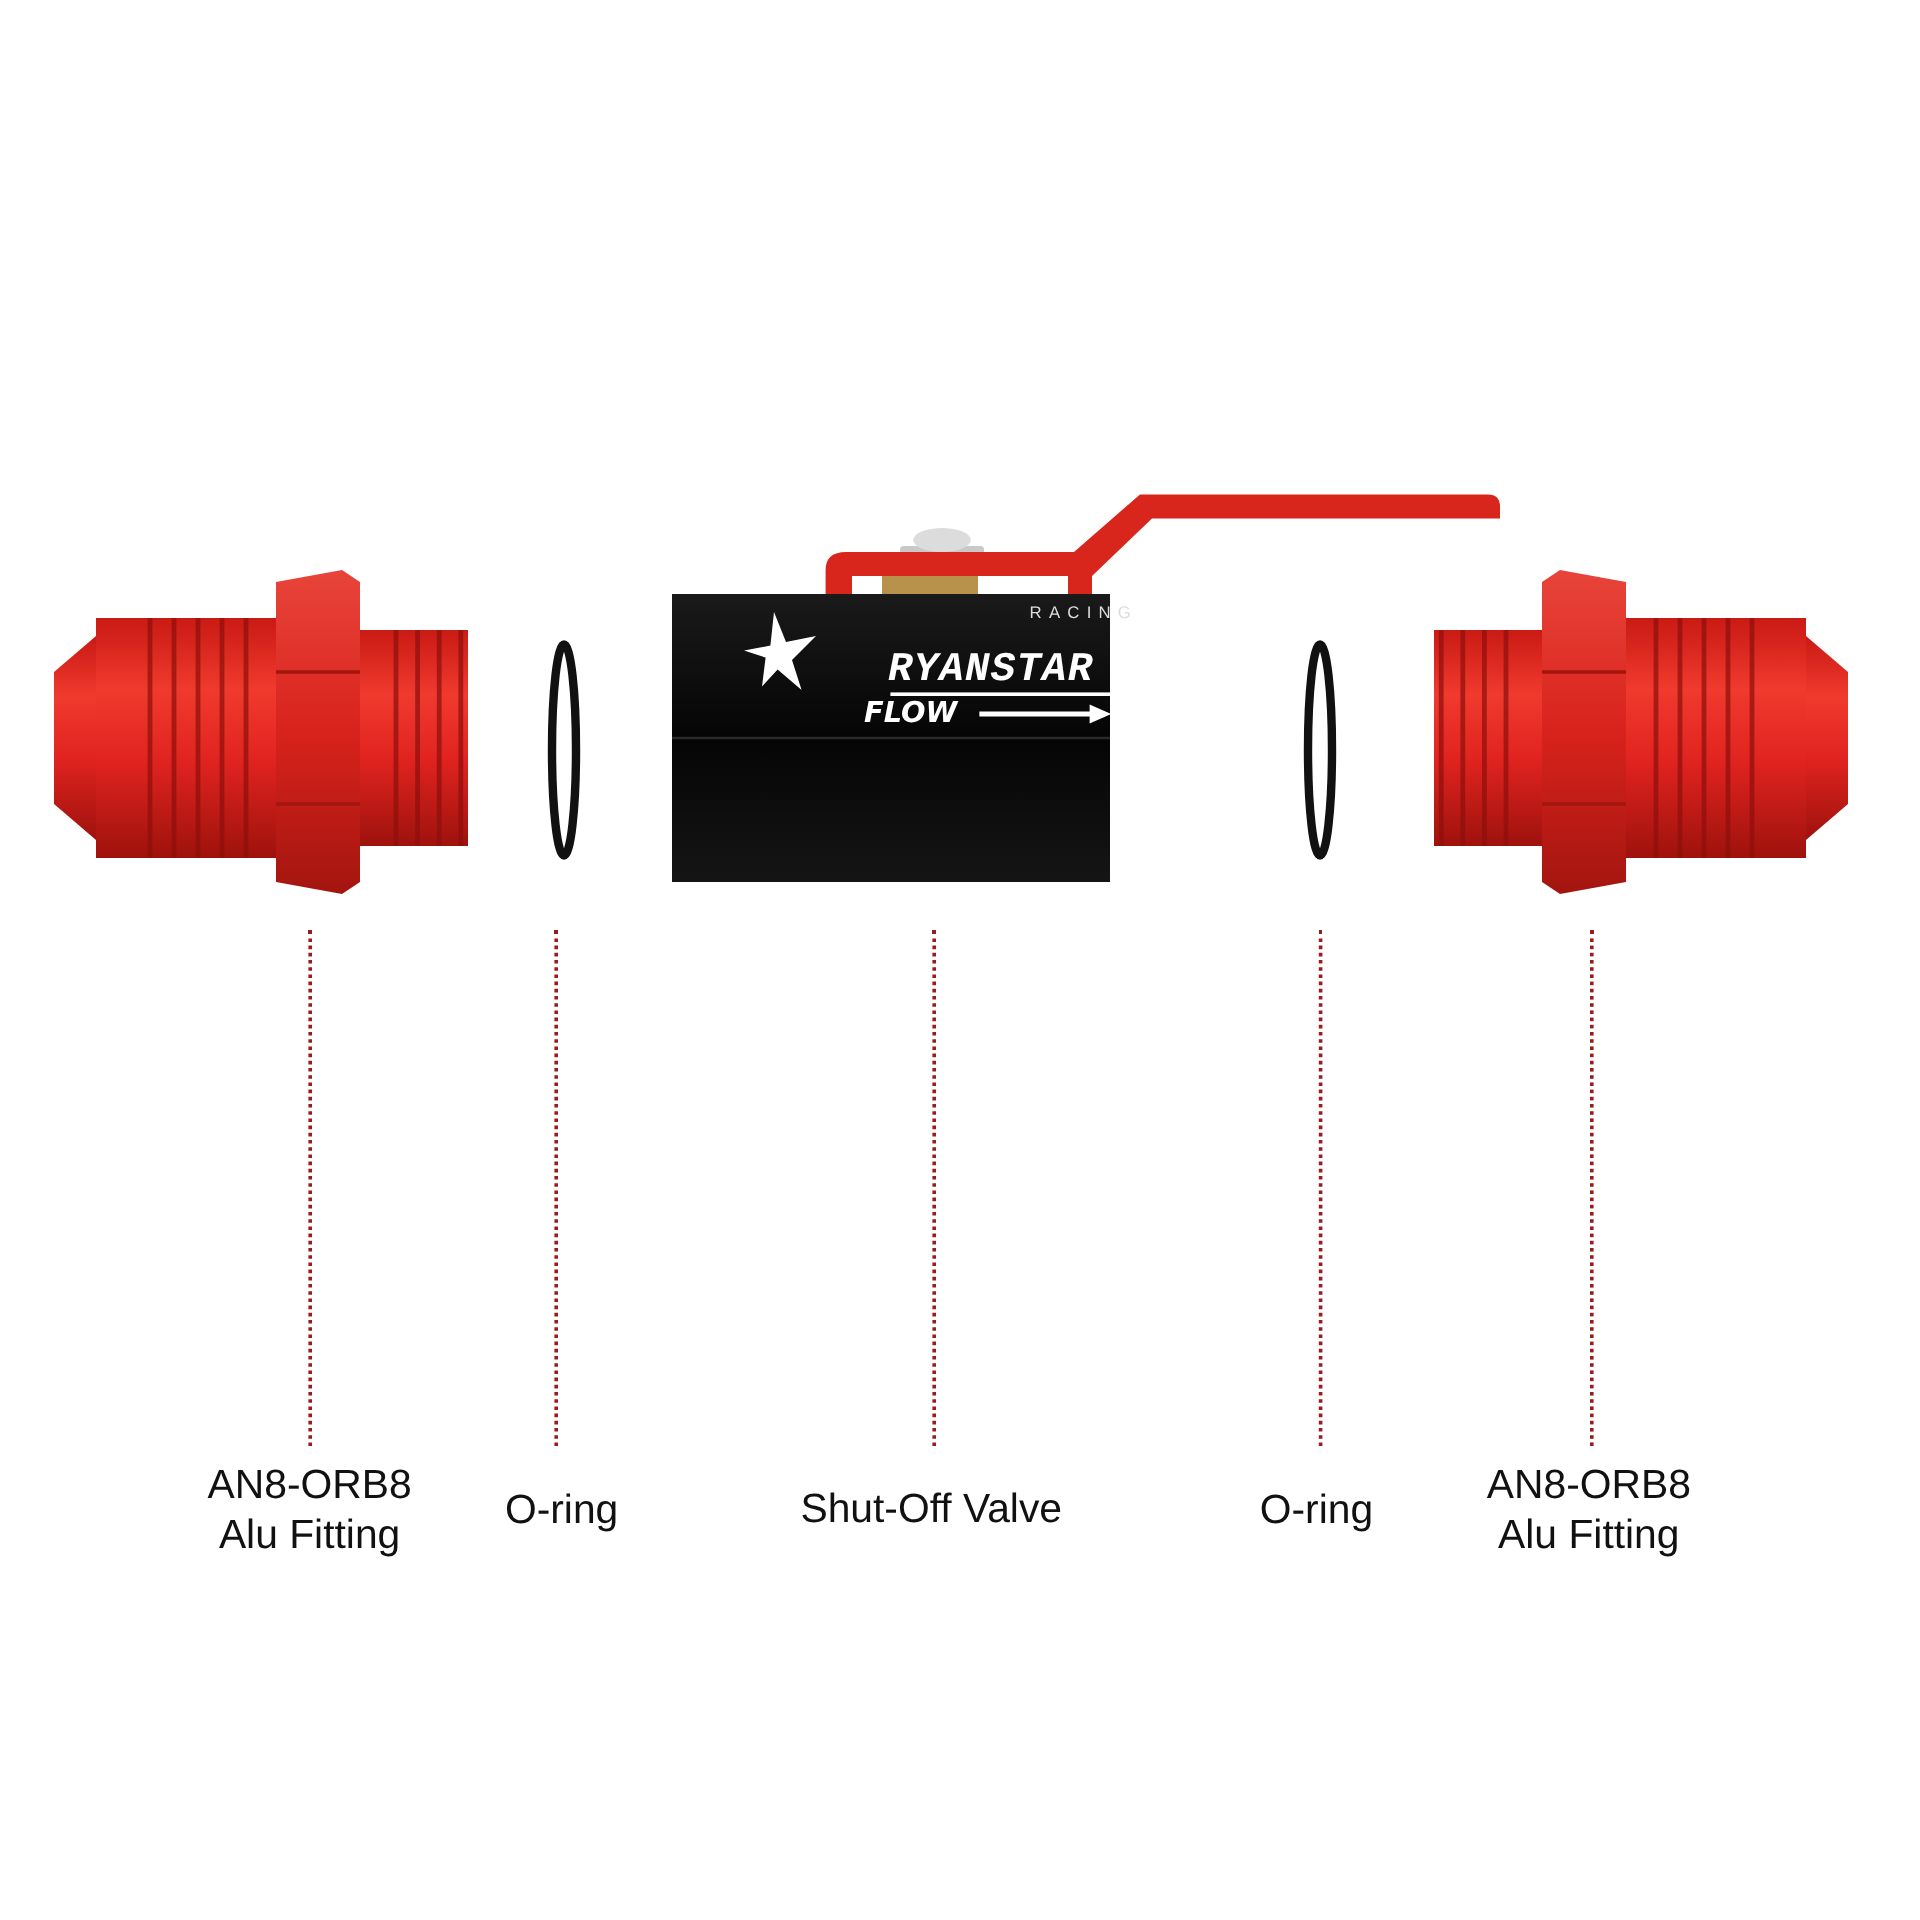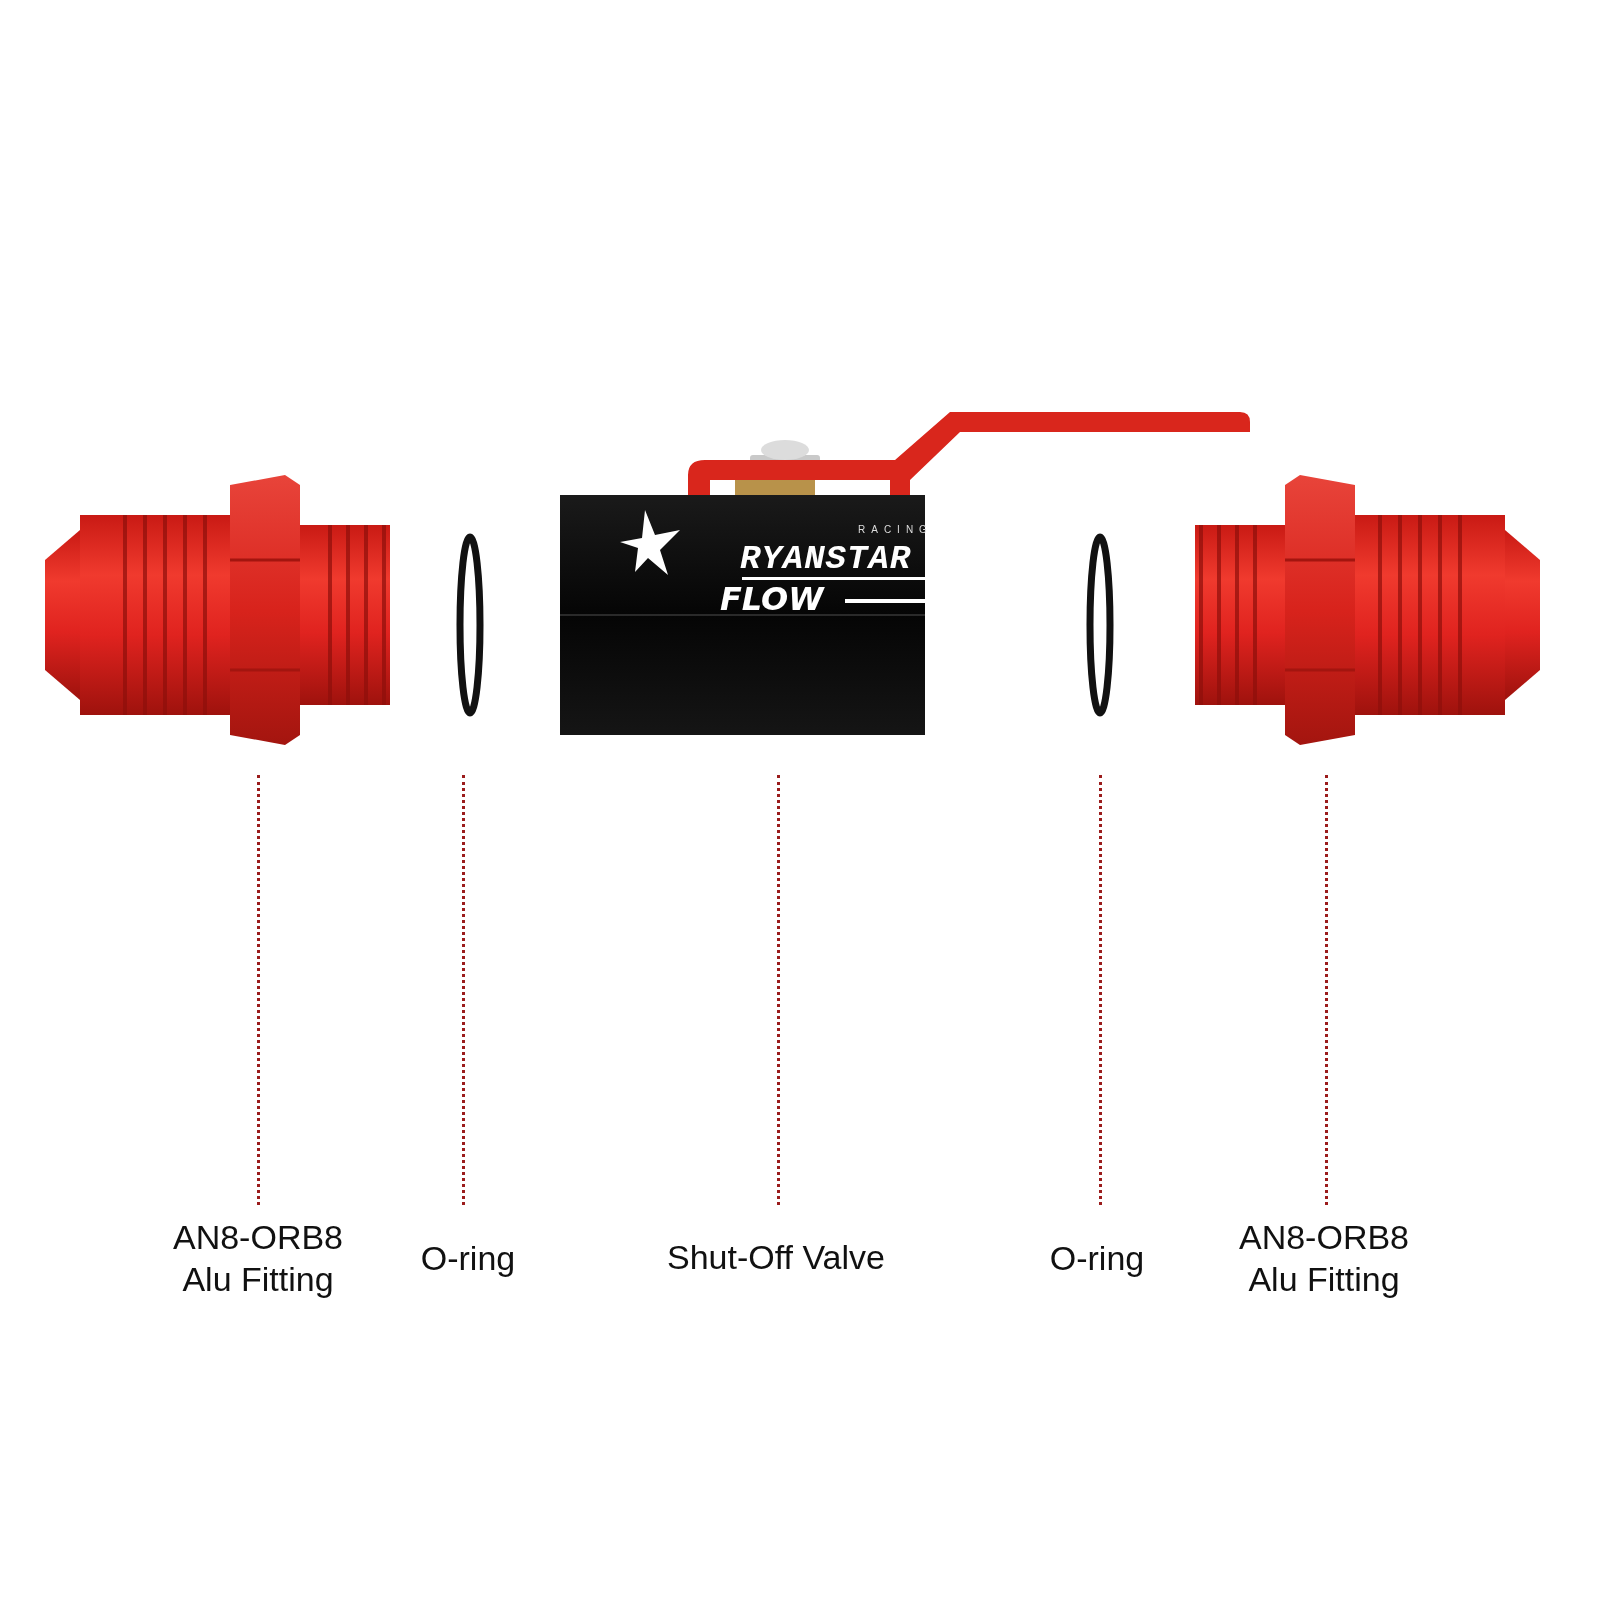--- a/index.html
+++ b/index.html
@@ -3,22 +3,22 @@
   <meta charset="utf-8">
   <style>
     html, body { margin: 0; padding: 0; background: #ffffff; }
     body { width: 1600px; height: 1600px; position: relative; overflow: hidden; font-family: "Liberation Sans", sans-serif; }
     .part { position: absolute; }
     .leader { position: absolute; width: 0; border-left: 3px dotted #9b1c1c; top: 775px; height: 430px; }
     .label { position: absolute; color: #111; font-size: 34px; text-align: center; line-height: 42px; transform: translateX(-50%); white-space: nowrap; }
     .label span { display: block; }
     .brand { position: absolute; left: 740px; top: 540px; color: #fff; font-style: italic; font-weight: bold; font-size: 34px; letter-spacing: 1px; font-family: Liberation Mono, monospace; }
     .brand-underline { position: absolute; left: 742px; top: 577px; width: 210px; height: 3px; background: #fff; }
-    .flow { position: absolute; left: 720px; top: 580px; color: #fff; font-weight: bold; font-style: italic; font-size: 32px; font-family: "DejaVu Sans", sans-serif; }
-    .sub-brand { position: absolute; left: 858px; top: 524px; color: #ddd; font-size: 10px; letter-spacing: 6px; }
+    .flow { position: absolute; left: 720px; top: 580px; color: #fff; font-weight: bold; font-style: italic; font-size: 24px; font-family: "DejaVu Sans", sans-serif; }
+    .sub-brand { position: absolute; left: 858px; top: 502px; color: #ddd; font-size: 14px; letter-spacing: 6px; }
   </style>
 </head>
 <body>
 
 <svg class="part" style="left:40px;top:470px" width="370" height="280" viewBox="0 0 370 280">
   <defs>
     <linearGradient id="redv" x1="0" y1="0" x2="0" y2="1">
       <stop offset="0" stop-color="#c91a14"></stop>
       <stop offset="0.3" stop-color="#f03a2e"></stop>
       <stop offset="0.6" stop-color="#e0231f"></stop>

